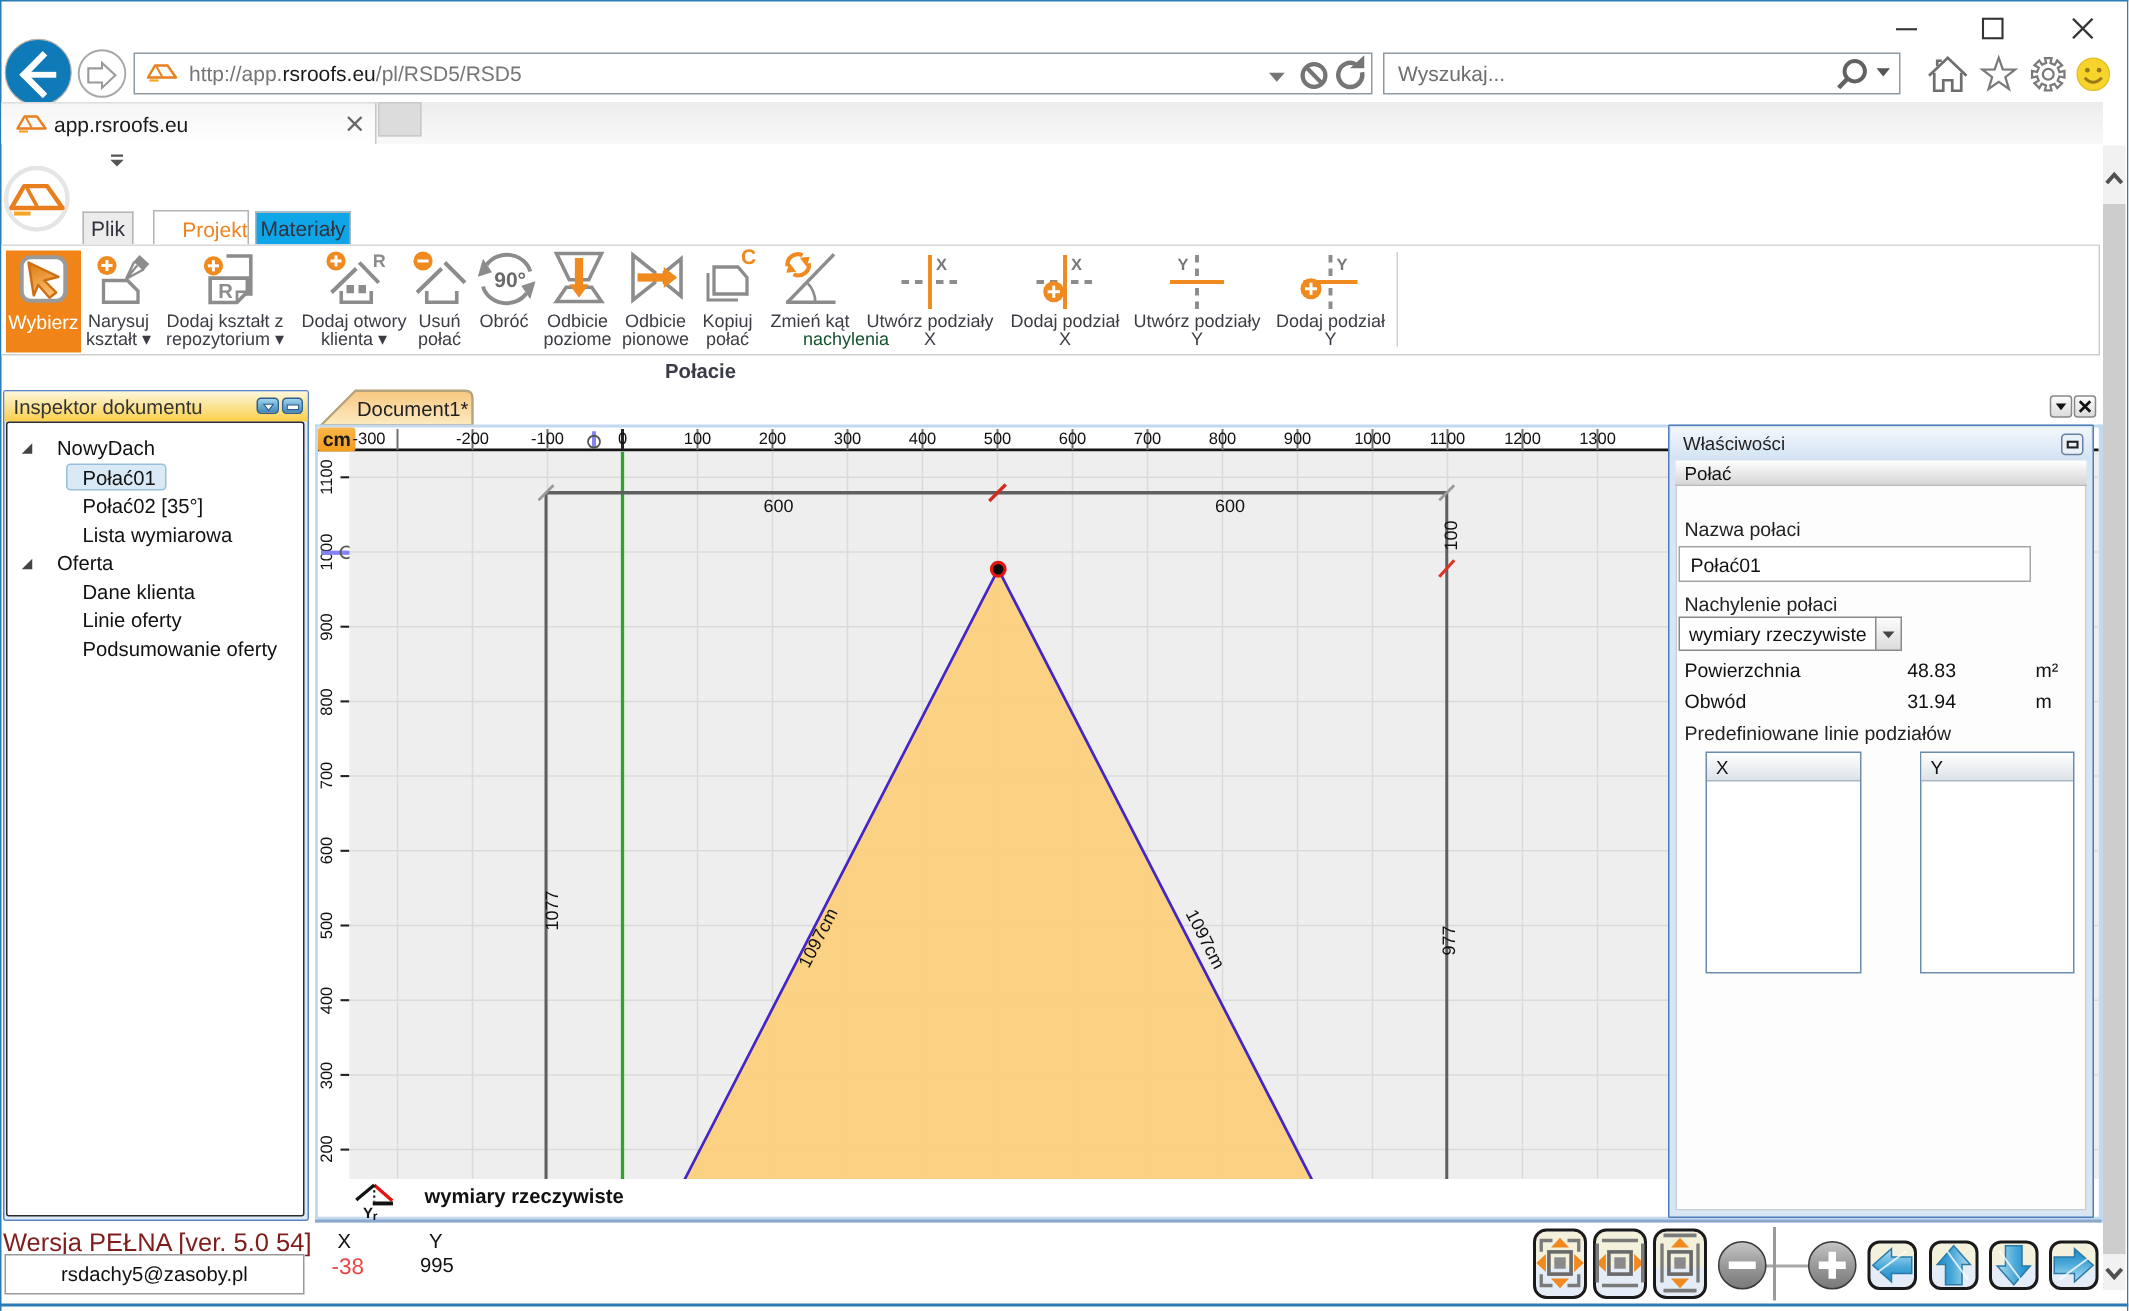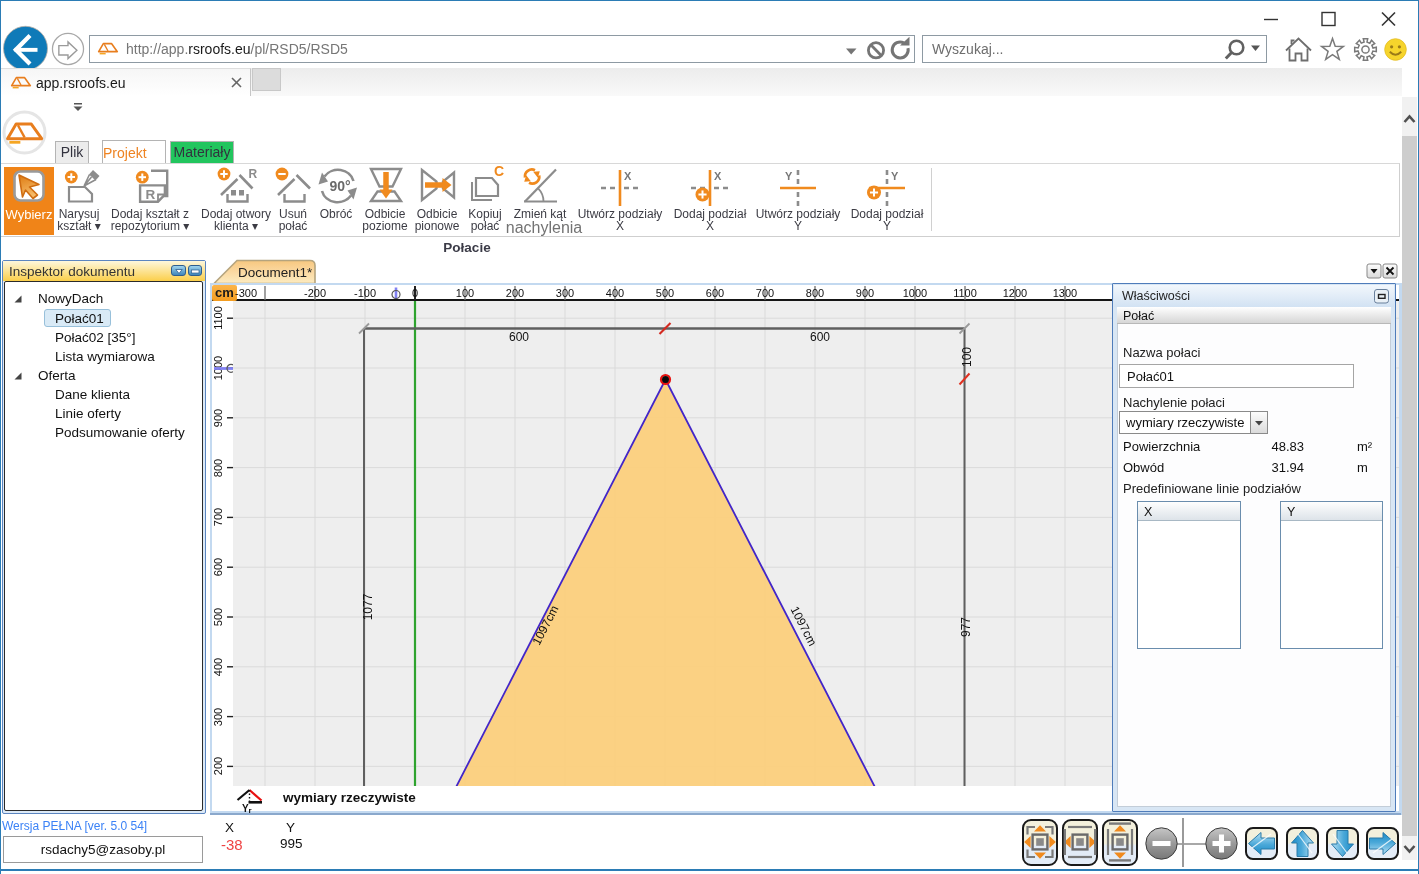--- a/index.html
+++ b/index.html
@@ -87,22 +87,22 @@
 <circle cx="23.5" cy="23.5" r="20.5" fill="#fff" stroke="#e5e5e5" stroke-width="3"></circle>
 <g transform="translate(3.5,12) scale(1.22)">
       <use href="#rooflogo"></use>
     </g>
 </svg>
 <svg class="a" style="left:71px;top:101px" width="14" height="12" viewBox="0 0 14 12">
 <rect x="3" y="2" width="8" height="1.5" fill="#555"></rect>
 <path d="M2.5 5.5 L11.5 5.5 L7 10 Z" fill="#555"></path>
 </svg>
 <div class="tx" style="left:55px;top:141px;width:34px;height:22px;background:#ececec;border:1px solid #b4b4b4;border-bottom:none;text-align:center;line-height:21px;font-size:14px;color:#32323e">Plik</div>
-<div class="tx" style="left:102px;top:140px;width:64px;height:25px;background:#fff;border:1px solid #b4b4b4;border-bottom:none;text-align:left;line-height:24px;font-size:14px;color:#ee8322">Projekt</div>
-<div class="tx" style="left:170px;top:141px;width:64px;height:22px;background:#22c55e;border:1px solid #b4b4b4;border-bottom:none;text-align:center;line-height:21px;font-size:14px;color:#32323e">Materiały</div>
+<div class="tx" style="left:102px;top:140px;width:64px;height:25px;background:#fff;border:1px solid #b4b4b4;border-bottom:none;text-align:right;line-height:24px;font-size:14px;color:#ee8322">Projekt</div>
+<div class="tx" style="left:170px;top:141px;width:64px;height:22px;background:#0ea5e9;border:1px solid #b4b4b4;border-bottom:none;text-align:center;line-height:21px;font-size:14px;color:#32323e">Materiały</div>
 <div class="a" style="left:1px;top:163px;width:1399px;height:74px;background:#fff;border-top:1px solid #d8d8d8;border-bottom:1px solid #cfcfcf;border-right:1px solid #cfcfcf"></div>
 <div class="tx" style="left:0px;top:240px;width:934px;text-align:center;font-size:13.5px;font-weight:bold;color:#3b3b47">Połacie</div>
 <div class="a" style="left:931px;top:168px;width:1px;height:63px;background:#d0d0d0"></div>
 <div class="a" style="left:4px;top:167px;width:50px;height:68px;background:#f08418"></div>
 <svg class="a" style="left:13px;top:170px" width="32" height="32" viewBox="0 0 32 32">
 <defs>
       <linearGradient id="wyb" x1="0" y1="0" x2="0.3" y2="1">
         <stop offset="0" stop-color="#dd7a10"></stop>
         <stop offset="1" stop-color="#f7bc6a"></stop>
       </linearGradient>
@@ -188,21 +188,21 @@
 <svg class="a" style="left:518px;top:165px" width="44" height="42" viewBox="0 0 44 42">
 <line x1="6" y1="36.5" x2="39" y2="36.5" stroke="#8c8c8c" stroke-width="2.2"></line>
 <line x1="7" y1="36.5" x2="38" y2="4.5" stroke="#8c8c8c" stroke-width="2.2"></line>
 <path d="M25.5 36.5 A 18.5 18.5 0 0 0 20.1 23.4" fill="none" stroke="#8c8c8c" stroke-width="1.8"></path>
 <path d="M7 12.5 A 7 7 0 0 1 17 5.2" fill="none" stroke="#f08a1e" stroke-width="2.7"></path>
 <polygon points="21.8,6.2 15.2,6.8 19.8,12.8" fill="#f08a1e"></polygon>
 <path d="M21.2 10.5 A 7 7 0 0 1 11 17.8" fill="none" stroke="#f08a1e" stroke-width="2.7"></path>
 <polygon points="6.2,16.8 12.8,16.2 8.2,10.2" fill="#f08a1e"></polygon>
 </svg>
 <div class="tx" style="left:420px;top:207.0px;width:240px;text-align:center;font-size:12px;color:#3c3c44">Zmień kąt</div>
-<div class="tx" style="left:424px;top:218.5px;width:240px;text-align:center;font-size:16px;color:#737373">nachylenia</div>
+<div class="tx" style="left:444px;top:218.5px;width:240px;text-align:center;font-size:12px;color:#14532d">nachylenia</div>
 <svg class="a" style="left:599px;top:168px" width="42" height="40" viewBox="0 0 42 40">
     <line x1="21" y1="2" x2="21" y2="38" stroke="#f08a1e" stroke-width="2.6"></line>
     <line x1="2" y1="20" x2="17" y2="20" stroke="#8c8c8c" stroke-width="2.6" stroke-dasharray="5 4"></line>
     <line x1="25" y1="20" x2="40" y2="20" stroke="#8c8c8c" stroke-width="2.6" stroke-dasharray="5 4"></line>
     <text x="25" y="12" font-size="11" font-weight="bold" fill="#777">X</text>
   </svg>
 <div class="tx" style="left:500px;top:207.0px;width:240px;text-align:center;font-size:12px;color:#3c3c44">Utwórz podziały</div>
 <div class="tx" style="left:500px;top:218.5px;width:240px;text-align:center;font-size:12px;color:#3c3c44">X</div>
 <svg class="a" style="left:689px;top:168px" width="42" height="40" viewBox="0 0 42 40">
     <line x1="21" y1="2" x2="21" y2="38" stroke="#f08a1e" stroke-width="2.6"></line>
@@ -252,21 +252,21 @@
 <div class="tx" style="left:55px;top:310.5px;font-size:13.5px;color:#111">Połać01</div>
 <div class="tx" style="left:55px;top:329.5px;font-size:13.5px;color:#111">Połać02 [35°]</div>
 <div class="tx" style="left:55px;top:348.5px;font-size:13.5px;color:#111">Lista wymiarowa</div>
 <div class="tx" style="left:38px;top:368.0px;font-size:13.5px;color:#111">Oferta</div>
 <svg class="a" style="left:13px;top:370.5px" width="10" height="10" viewBox="0 0 10 10">
     <path d="M8.5 1.5 L8.5 8.5 L1.5 8.5 Z" fill="#444"></path>
   </svg>
 <div class="tx" style="left:55px;top:387.0px;font-size:13.5px;color:#111">Dane klienta</div>
 <div class="tx" style="left:55px;top:406.0px;font-size:13.5px;color:#111">Linie oferty</div>
 <div class="tx" style="left:55px;top:425.0px;font-size:13.5px;color:#111">Podsumowanie oferty</div>
-<div class="tx" style="left:2px;top:819px;font-size:12px;color:#3b82f6">Wersja PEŁNA [ver. 5.0 54]</div>
+<div class="tx" style="left:2px;top:819px;font-size:17px;color:#7f1d1d">Wersja PEŁNA [ver. 5.0 54]</div>
 <div class="tx" style="left:3px;top:836px;width:200px;height:27px;border:1px solid #9a9a9a;background:#fff;text-align:center;line-height:26px;font-size:13.5px;color:#111">rsdachy5@zasoby.pl</div>
 <svg class="a" style="left:212px;top:259px" width="106" height="25" viewBox="0 0 106 25">
 <defs>
       <linearGradient id="dtab" x1="0" y1="0" x2="0" y2="1">
 <stop offset="0" stop-color="#f7c77f"></stop>
         <stop offset="0.5" stop-color="#fbd9a2"></stop>
         <stop offset="1" stop-color="#fcebc0"></stop>
       </linearGradient>
     </defs>
 <path d="M2 24.5 L25 1.5 L98 1.5 Q103 1.5 103 6.5 L103 24.5 Z" fill="url(#dtab)" stroke="#b5a47e" stroke-width="1.6"></path>

